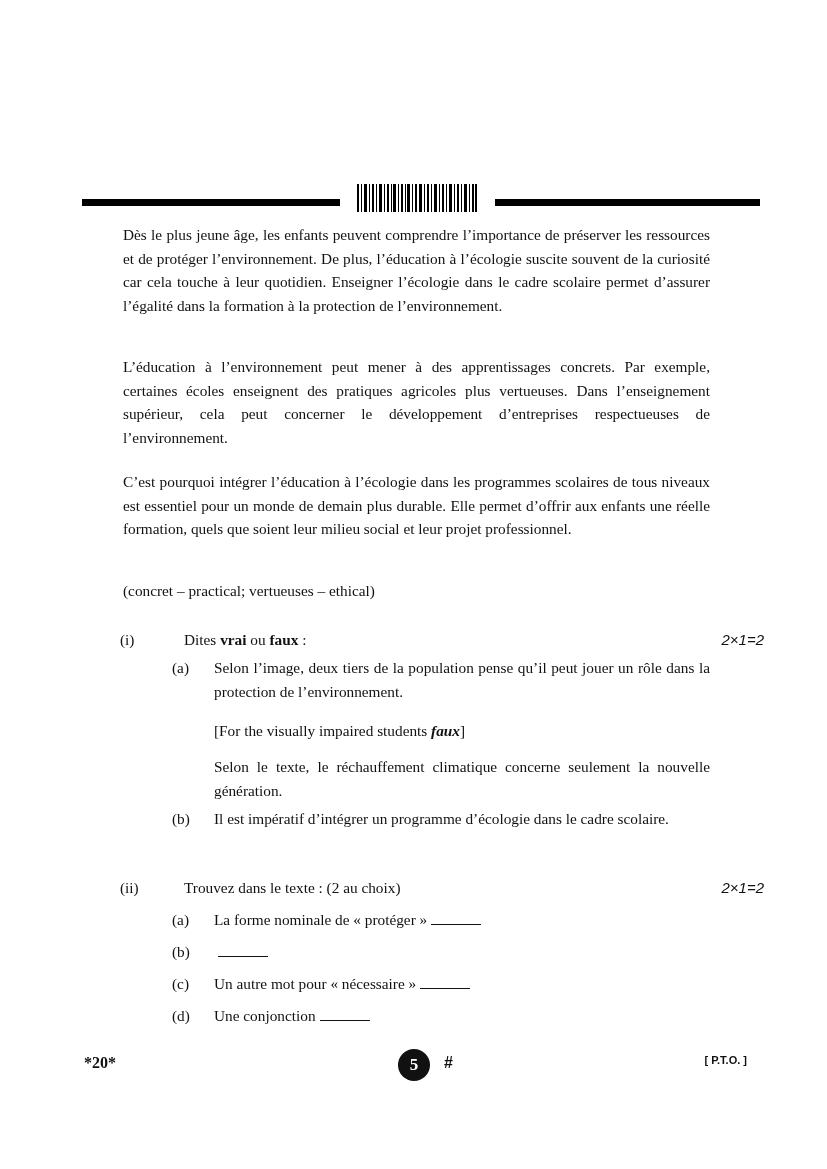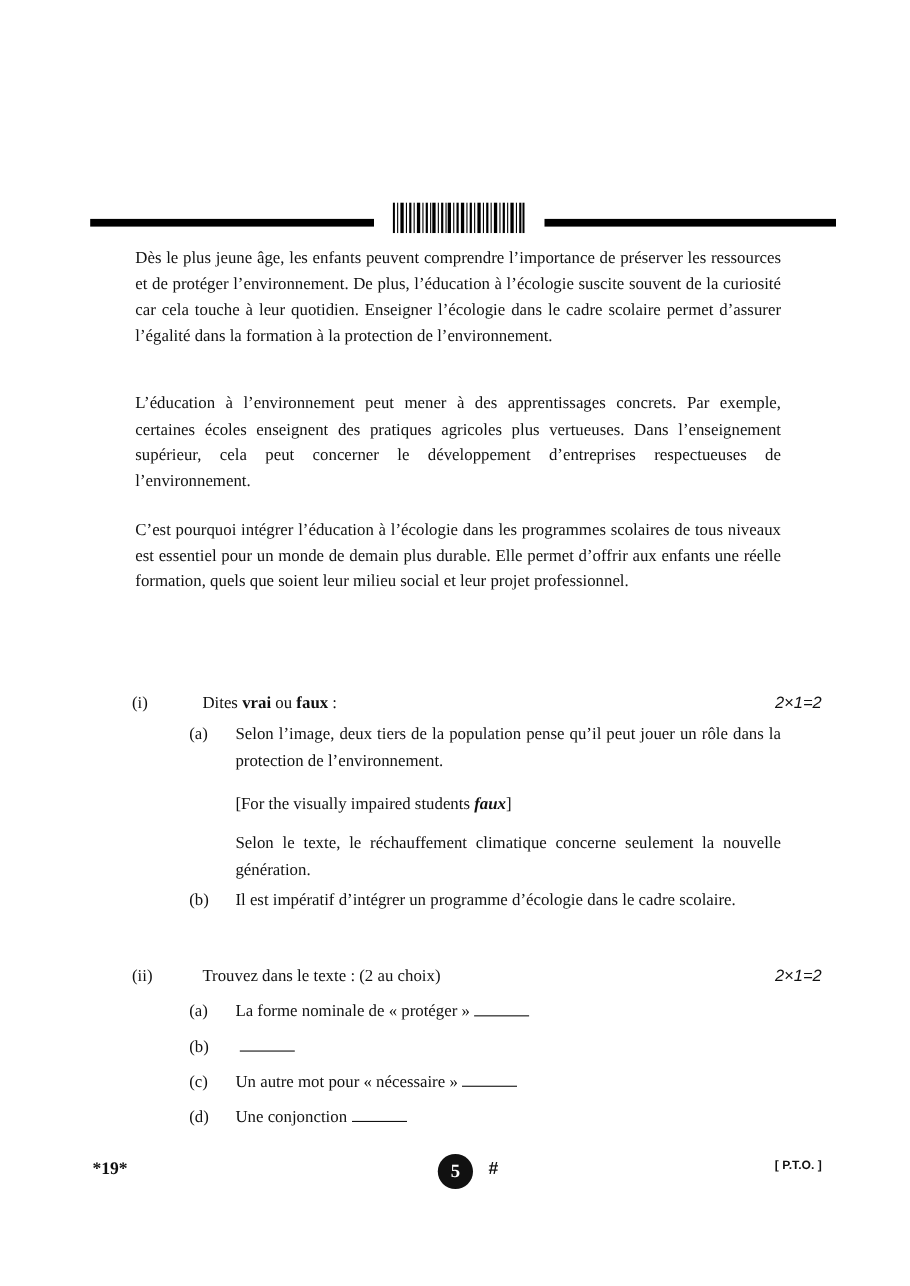--- a/index.html
+++ b/index.html
@@ -15,21 +15,21 @@
   .para { position: absolute; left: 123px; width: 587px; font-size: 15.3px; line-height: 23.5px;
           text-align: justify; font-family: "Liberation Serif", serif; }
   .p1 { top: 187px; }
   .p2 { top: 319px; }
   .p3 { top: 434px; }
   .gloss { position: absolute; left: 123px; top: 546px; font-size: 15.3px; font-family: "Liberation Serif", serif; }
 
   .q { position: absolute; font-size: 15.3px; font-family: "Liberation Serif", serif; line-height: 23.5px; }
   .num { position: absolute; left: 120px; }
   .qtext { position: absolute; left: 184px; }
-  .marks { position: absolute; right: 80px; font-style: italic; font-family: "Liberation Sans", sans-serif; font-size: 15px; }
+  .marks { position: absolute; right: 63px; font-style: italic; font-family: "Liberation Sans", sans-serif; font-size: 15px; }
   .sub-label { position: absolute; left: 172px; }
   .sub-text { position: absolute; left: 214px; width: 496px; text-align: justify; }
   .blank { display: inline-block; width: 50px; border-bottom: 1px solid #111; height: 14px; vertical-align: baseline; margin-left: 4px; }
 
   .footer-left { position: absolute; left: 84px; top: 1018px; font-size: 16px; font-weight: bold; font-family: "Liberation Serif", serif; }
   .page-badge { position: absolute; left: 398px; top: 1013px; width: 32px; height: 32px; border-radius: 50%; background: #111;
                 color: #fff; font-weight: bold; font-size: 17px; text-align: center; line-height: 32px; font-family: "Liberation Serif", serif; }
   .hash { position: absolute; left: 444px; top: 1018px; font-size: 16px; font-weight: bold; font-family: "Liberation Sans", sans-serif; }
   .pto { position: absolute; right: 80px; top: 1018px; font-size: 11px; font-weight: bold; font-family: "Liberation Sans", sans-serif; }
 </style>
@@ -73,20 +73,21 @@
       <rect x="112" y="0" width="1" height="28"></rect>
         <rect x="115" y="0" width="2" height="28"></rect>
         <rect x="118" y="0" width="2" height="28"></rect>
     </g>
   </svg>
   <div class="rule right"></div>
 
   <p class="para p1" style="margin:0">Dès le plus jeune âge, les enfants peuvent comprendre l’importance de préserver les ressources et de protéger l’environnement. De plus, l’éducation à l’écologie suscite souvent de la curiosité car cela touche à leur quotidien. Enseigner l’écologie dans le cadre scolaire permet d’assurer l’égalité dans la formation à la protection de l’environnement.</p>
   <p class="para p2" style="margin:0">L’éducation à l’environnement peut mener à des apprentissages concrets. Par exemple, certaines écoles enseignent des pratiques agricoles plus vertueuses. Dans l’enseignement supérieur, cela peut concerner le développement d’entreprises respectueuses de l’environnement.</p>
   <p class="para p3" style="margin:0">C’est pourquoi intégrer l’éducation à l’écologie dans les programmes scolaires de tous niveaux est essentiel pour un monde de demain plus durable. Elle permet d’offrir aux enfants une réelle formation, quels que soient leur milieu social et leur projet professionnel.</p>
+  <div class="gloss">(concret – practical; vertueuses – ethical)</div>
 
   <div class="q" style="top:592px; left:0; width:827px;">
     <span class="num">(i)</span>
     <span class="qtext"><span>Dites </span><b>vrai</b><span> ou </span><b>faux</b><span> :</span></span>
     <span class="marks">2×1=2</span>
   </div>
   <div class="q" style="top:620px; left:0; width:827px;">
     <span class="sub-label">(a)</span>
     <span class="sub-text">Selon l’image, deux tiers de la population pense qu’il peut jouer un rôle dans la protection de l’environnement.</span>
   </div>
@@ -116,17 +117,17 @@
   </div>
   <div class="q" style="top:936px; left:0; width:827px;">
     <span class="sub-label">(c)</span>
     <span class="sub-text"><span>Un autre mot pour « nécessaire »</span><span class="blank"></span></span>
   </div>
   <div class="q" style="top:968px; left:0; width:827px;">
     <span class="sub-label">(d)</span>
     <span class="sub-text"><span>Une conjonction</span><span class="blank"></span></span>
   </div>
 
-  <div class="footer-left">*19*</div>
+  <div class="footer-left">*20*</div>
   <div class="page-badge">5</div>
   <div class="hash">#</div>
   <div class="pto">[ P.T.O. ]</div>
 </div>
 
 </body></html>

